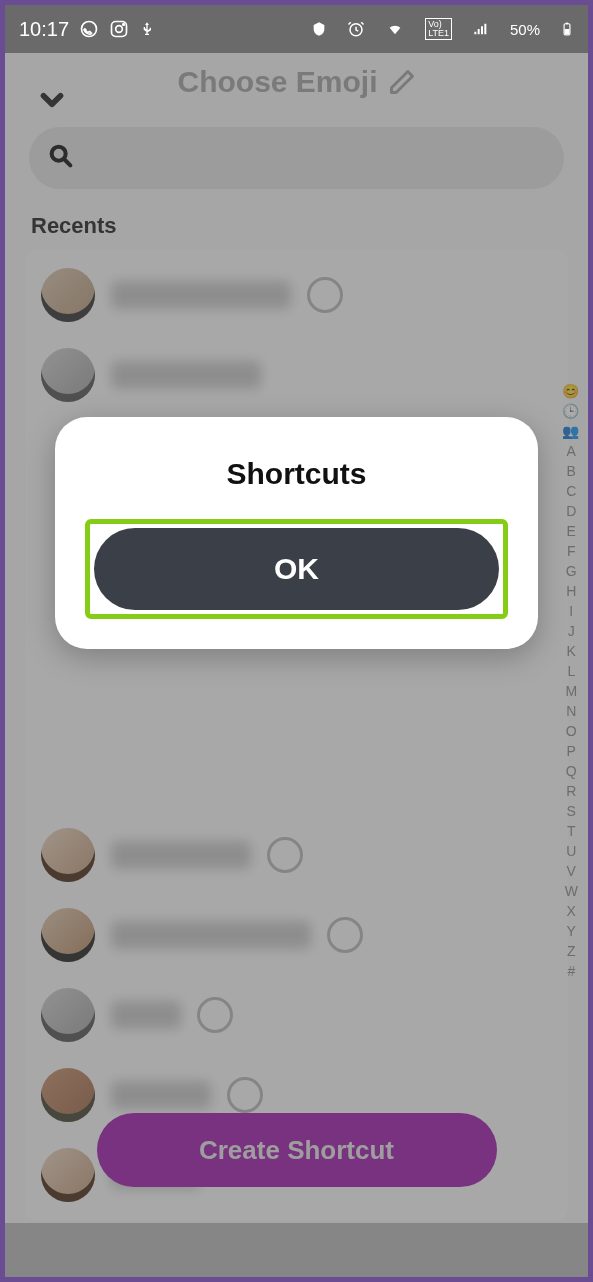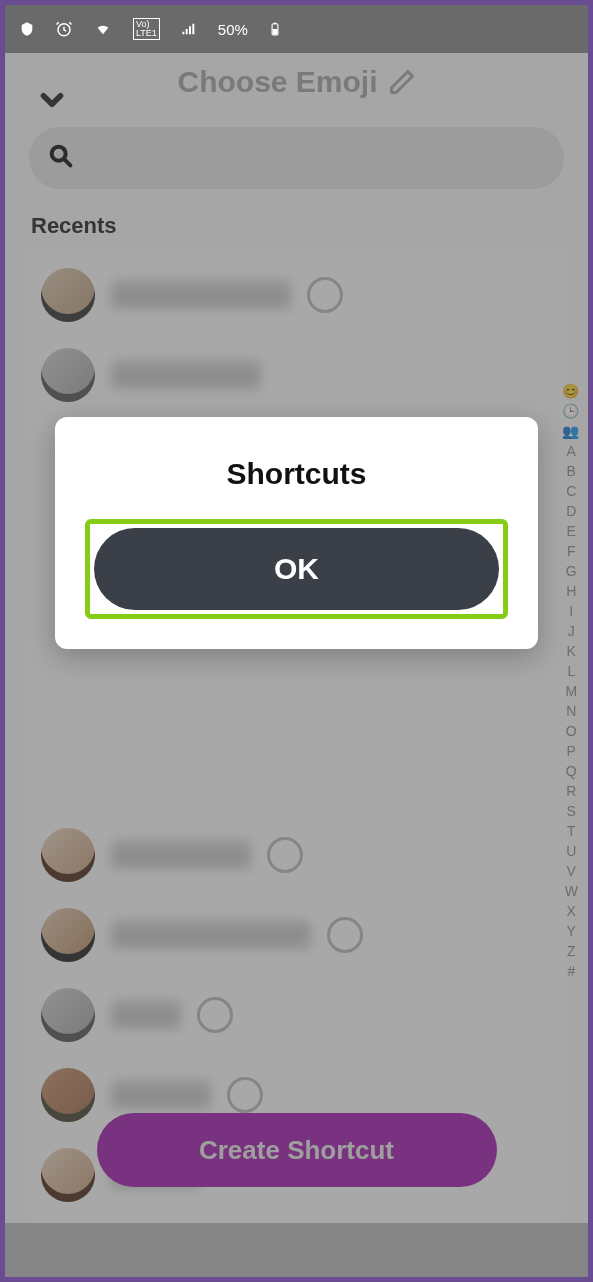--- a/index.html
+++ b/index.html
@@ -153,21 +153,21 @@
     position: absolute;
     inset: 48px 0 0 0;
     background: rgba(100,100,100,0.35);
   }
   .modal {
     position: absolute;
     left: 50px;
     right: 50px;
     top: 412px;
     background: #fff;
-    border-radius: 12px;
+    border-radius: 32px;
     padding: 40px 30px 30px;
     box-shadow: 0 8px 30px rgba(0,0,0,0.25);
   }
   .modal-title {
     text-align: center;
     font-size: 30px;
     font-weight: 700;
     color: #111;
     margin-bottom: 28px;
   }
@@ -195,20 +195,41 @@
     font-size: 30px;
     font-weight: 700;
   }
 </style>
 </head>
 <body>
 
 <div class="outer-frame">
 
   <div class="status-bar">
+    <div class="status-left">
+      <span>10:17</span>
+      <span class="status-icon">
+        <svg width="20" height="20" viewBox="0 0 24 24" fill="none" stroke="#fff" stroke-width="2">
+            <circle cx="12" cy="12" r="9"></circle>
+            <path d="M8 14c1 1.5 3 2.5 5 1l2 2-1 1c-3 1-7-2-8-5l1-1 2 2"></path>
+          </svg>
+      </span>
+      <span class="status-icon">
+        <svg width="20" height="20" viewBox="0 0 24 24" fill="none" stroke="#fff" stroke-width="2">
+            <rect x="3" y="3" width="18" height="18" rx="5"></rect>
+            <circle cx="12" cy="12" r="4"></circle>
+            <circle cx="17.5" cy="6.5" r="1" fill="#fff"></circle>
+          </svg>
+      </span>
+      <span class="status-icon">
+        <svg width="16" height="20" viewBox="0 0 24 24" fill="#fff">
+            <path d="M12 2l3 4h-2v8l3-2v-2h2v4l-5 3v2h2v2h-6v-2h2v-3l-4-3V9h2v2l2 1V6H9z"></path>
+          </svg>
+      </span>
+    </div>
     <div class="status-right">
       <span class="status-icon">
         <svg width="16" height="16" viewBox="0 0 24 24" fill="#fff">
             <path d="M12 2L4 6v6c0 5 3.5 9 8 10 4.5-1 8-5 8-10V6l-8-4z"></path>
           </svg>
       </span>
       <span class="status-icon">
         <svg width="18" height="18" viewBox="0 0 24 24" fill="none" stroke="#fff" stroke-width="2">
             <circle cx="12" cy="13" r="8"></circle>
             <path d="M12 9v4l3 2M5 3L2 6M22 6l-3-3"></path>

